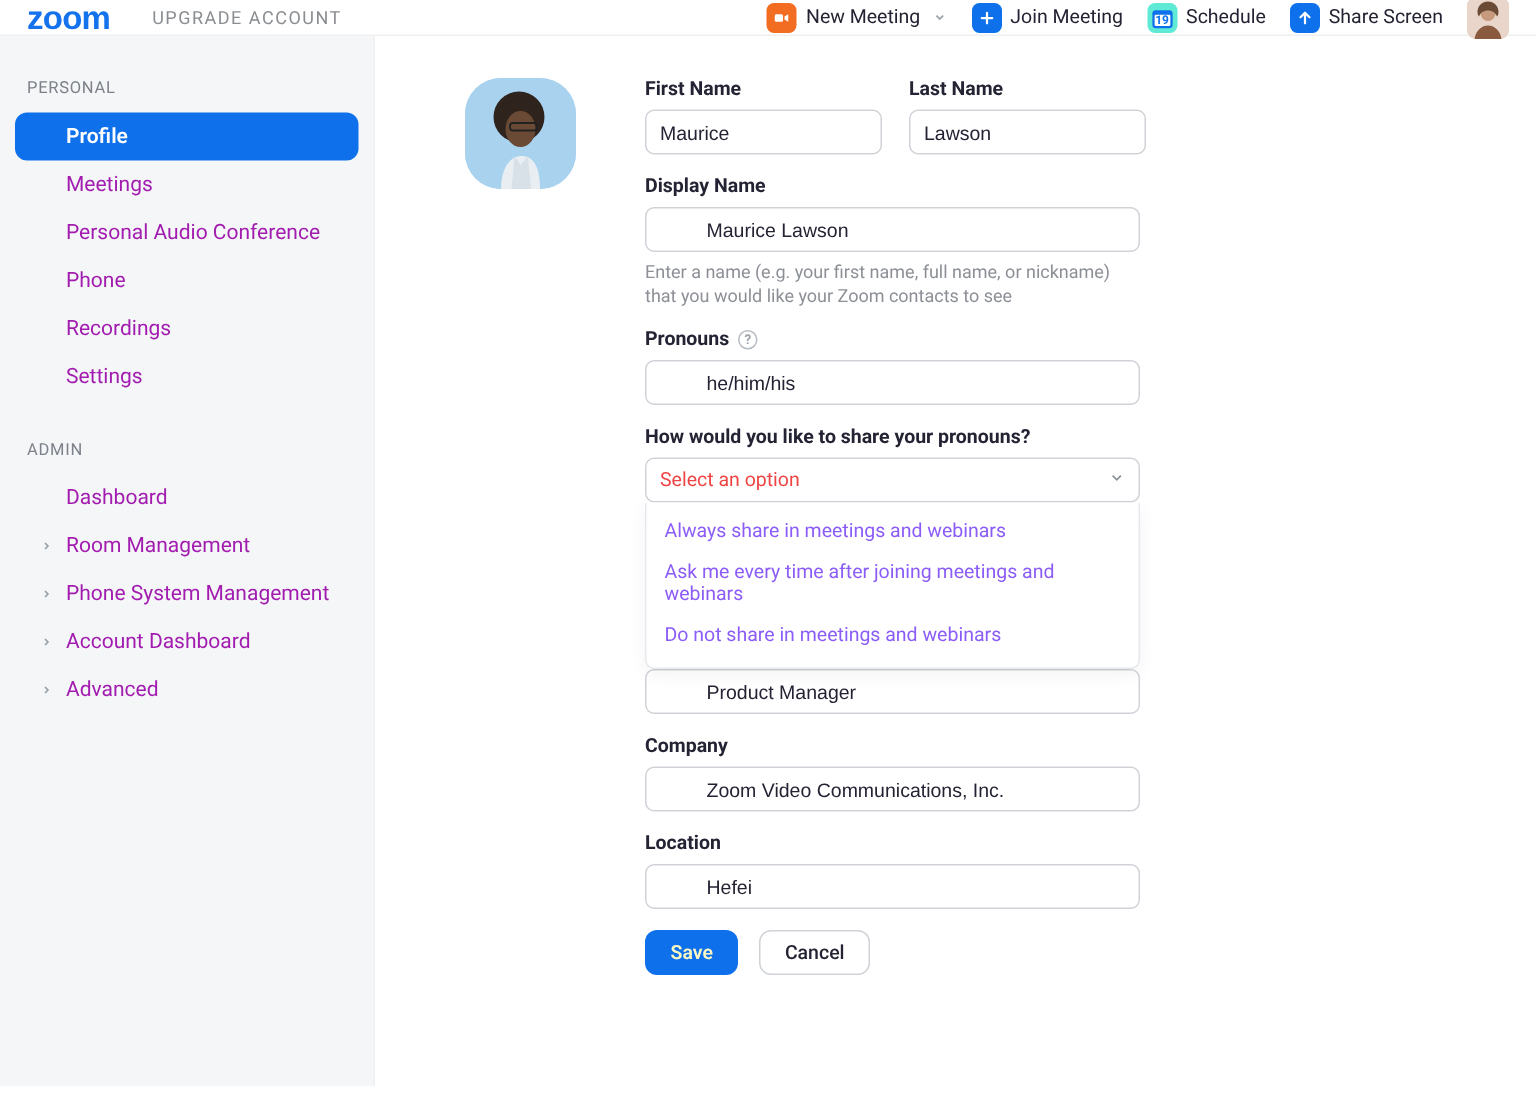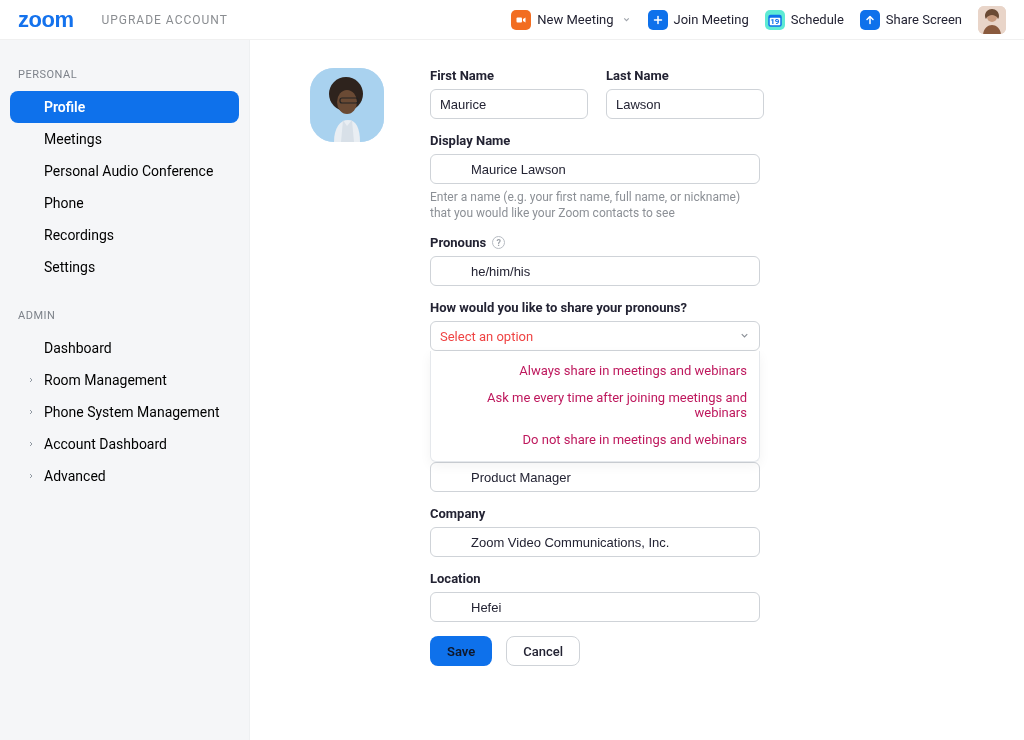--- a/index.html
+++ b/index.html
@@ -1,54 +1,54 @@
 <!DOCTYPE html>
 <html><head>
 <meta charset="utf-8">
 <style>
   * { box-sizing: border-box; }
   html,body { margin:0; padding:0; width:1024px; height:740px; font-family:-apple-system,BlinkMacSystemFont,"Segoe UI",Roboto,Helvetica,Arial,sans-serif; background:#fff; color:#222; }
   body { overflow:hidden; }
   
-  .topbar { height:40px; display:flex; align-items:center; padding:0 18px; border-bottom:1px solid #f0f0f0; }
+  .topbar { height:24px; display:flex; align-items:center; padding:0 18px; border-bottom:1px solid #f0f0f0; }
   .logo { font-weight:800; font-size:22px; letter-spacing:-0.5px; color:#1472ed; font-family:Arial,sans-serif; }
   .upgrade { margin-left:28px; font-size:12px; letter-spacing:1px; color:#8a8d91; }
   .topright { margin-left:auto; display:flex; align-items:center; gap:16px; }
   .topaction { display:flex; align-items:center; gap:6px; font-size:13px; color:#232333; cursor:pointer; }
   .iconbox { width:20px; height:20px; border-radius:5px; display:flex; align-items:center; justify-content:center; }
   .iconbox svg { display:block; }
   .chev-sm { width:10px; height:10px; display:inline-flex; align-items:center; justify-content:center; margin-left:2px; }
   .avatar-sm { width:28px; height:28px; border-radius:6px; overflow:hidden; background:#e8d7cd; }
   
   .shell { display:flex; height:700px; }
   .sidebar { width:250px; background:#f5f6f8; padding-top:18px; border-right:1px solid #eef0f2; }
   .sidehdr { font-size:11px; letter-spacing:0.5px; color:#7d828a; padding:10px 18px; }
-  .sideitem { display:flex; align-items:center; height:32px; padding:0 16px 0 34px; font-size:14px; color:#000000; border-radius:8px; margin:0 10px 0 10px; cursor:pointer; position:relative; }
+  .sideitem { display:flex; align-items:center; height:32px; padding:0 16px 0 34px; font-size:14px; color:#a21caf; border-radius:8px; margin:0 10px 0 10px; cursor:pointer; position:relative; }
   .sideitem.active { background:#0e71eb; color:#fff; font-weight:600; }
   .sideitem.admin { padding-left:34px; }
   .sidecaret { position:absolute; left:16px; top:50%; transform:translateY(-50%); width:10px; height:10px; display:flex; align-items:center; justify-content:center; color:#929aa3; }
   
   .main { flex:1; padding:28px 30px 0 60px; position:relative; }
   .profilerow { display:flex; }
   .avatar-lg { width:74px; height:74px; border-radius:24px; overflow:hidden; background:#b7d7f2; flex:0 0 auto; margin-right:46px; }
   .form { flex:1; max-width:560px; }
   .row2 { display:flex; gap:18px; }
   .field { margin-bottom:14px; }
   .label { font-size:13px; font-weight:700; color:#232333; margin-bottom:6px; display:flex; align-items:center; gap:6px; }
   .input { width:100%; height:30px; border:1px solid #cfd3d8; border-radius:6px; padding:0 9px; font-size:13px; color:#232333; background:#fff; }
   .input.wfull { width:330px;padding-left:40px; }
   .inputwrap1 { width:158px; }
   .hint { font-size:12px; color:#8c9096; margin-top:5px; line-height:1.35; max-width:320px; }
   .selectwrap { position:relative; width:330px; }
   .select { width:100%; height:30px; border:1px solid #cfd3d8; border-radius:6px; padding:0 9px; font-size:13px; color:#ef4444; background:#fff; display:flex; align-items:center; justify-content:space-between; cursor:pointer; }
   .dropdown { position:absolute; top:30px; left:0; right:0; background:#fff; border:1px solid #e5e8ec; border-top:none; border-radius:0 0 6px 6px; box-shadow:0 4px 12px rgba(0,0,0,0.05); padding:6px 0 8px; z-index:5; }
-  .ddopt { padding:6px 12px; font-size:13px; color:#be185d; cursor:pointer;text-align:right; }
+  .ddopt { padding:6px 12px; font-size:13px; color:#8b5cf6; cursor:pointer; }
   .btnrow { display:flex; gap:14px; margin-top:6px; }
   .btn { height:30px; padding:0 16px; border-radius:8px; font-size:13px; font-weight:600; display:flex; align-items:center; justify-content:center; cursor:pointer; border:1px solid transparent; }
-  .btn.primary { background:#0e71eb; color:#0f172a; }
+  .btn.primary { background:#0e71eb; color:#fef9c3; }
   .btn.secondary { background:#fff; color:#232333; border-color:#cfd3d8; font-weight:500; }
   .help-icon { width:13px; height:13px; border:1px solid #b7bcc3; border-radius:50%; display:inline-flex; align-items:center; justify-content:center; font-size:9px; color:#9ea3aa; }
 </style>
 </head>
 <body>
 
 <div class="topbar">
   <div class="logo">zoom</div>
   <div class="upgrade">UPGRADE ACCOUNT</div>
   <div class="topright">

